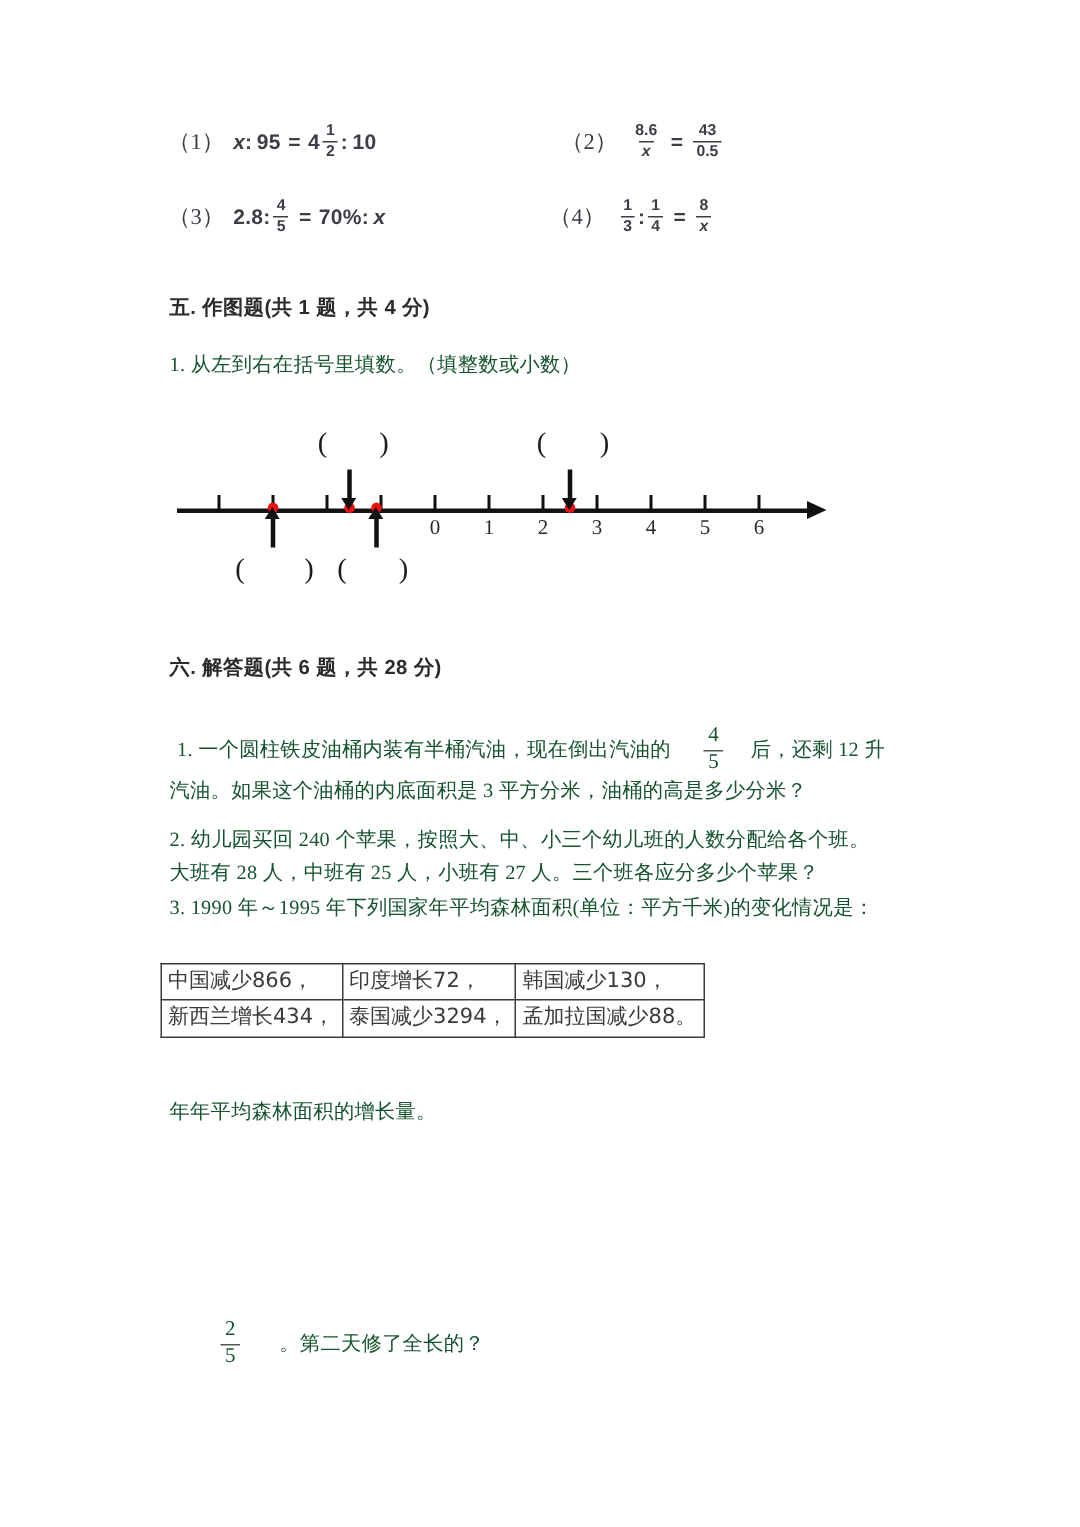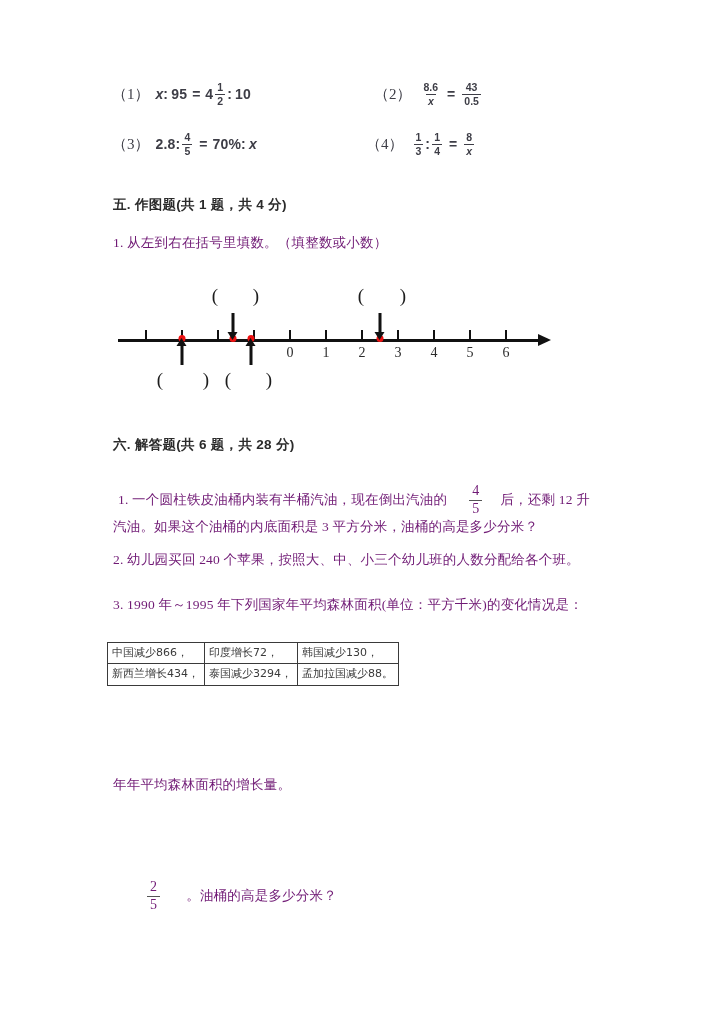--- a/index.html
+++ b/index.html
@@ -100,21 +100,21 @@
     font-weight: bold;
     font-size: 13.5px;
     color: #2b2b2b;
     letter-spacing: .3px;
     white-space: nowrap;
   }
   .prose {
     position: absolute;
     font-family: "Liberation Serif", "DejaVu Serif", serif;
     font-size: 13.5px;
-    color: #701a75;
+    color: #14532d;
     white-space: nowrap;
     letter-spacing: .2px;
   }
 
   
   .numline {
     position: absolute;
     left: 118px;
     top: 285px;
     width: 450px;
@@ -204,21 +204,21 @@
     font-family: "DejaVu Sans", "Liberation Sans", sans-serif;
   }
   .datatable td {
     border: 1px solid #3a3a3a;
     padding: 1px 5px 2px 4px;
     font-size: 12px;
     color: #3a3a3a;
     white-space: nowrap;
     line-height: 1.45;
   }
-  .datatable td .nm { font-size: 11px; }
+  .datatable td .nm { font-size: 14px; }
 </style>
 </head>
 <body>
 
 <div class="page">
 
   <div class="eqrow" style="top:72px;">
 
     <div class="eqcell left">
       <span class="eqnum">（1）</span>
@@ -338,20 +338,21 @@
     <span>1. 一个圆柱铁皮油桶内装有半桶汽油，现在倒出汽油的</span>
     <span class="pfrac" style="margin:0 18px 0 22px;">
       <span class="num">4</span>
       <span class="den">5</span>
     </span>
     <span>后，还剩 12 升</span>
   </div>
   <div class="prose" style="left:113px; top:518px;">汽油。如果这个油桶的内底面积是 3 平方分米，油桶的高是多少分米？</div>
 
   <div class="prose" style="left:113px; top:551px;">2. 幼儿园买回 240 个苹果，按照大、中、小三个幼儿班的人数分配给各个班。</div>
+  <div class="prose" style="left:113px; top:573px;">大班有 28 人，中班有 25 人，小班有 27 人。三个班各应分多少个苹果？</div>
 
   <div class="prose" style="left:113px; top:596px;">3. 1990 年～1995 年下列国家年平均森林面积(单位：平方千米)的变化情况是：</div>
 
   <table class="datatable">
     <tbody>
       <tr>
         <td>
           <span class="nm">中国减少866，</span>
         </td>
         <td>
@@ -368,24 +369,24 @@
         <td>
           <span class="nm">泰国减少3294，</span>
         </td>
         <td>
           <span class="nm">孟加拉国减少88。</span>
         </td>
       </tr>
     </tbody>
   </table>
 
-  <div class="prose" style="left:113px; top:776px;">年年平均森林面积的增长量。</div>
+  <div class="prose" style="left:113px; top:732px;">年年平均森林面积的增长量。</div>
 
 
   <div class="prose" style="left:143px; top:880px; display:flex; align-items:center;">
     <span class="pfrac">
       <span class="num">2</span>
       <span class="den">5</span>
     </span>
-    <span style="margin-left:22px;">。油桶的高是多少分米？</span>
+    <span style="margin-left:22px;">。第二天修了全长的？</span>
   </div>
 
 </div>
 
 </body></html>

